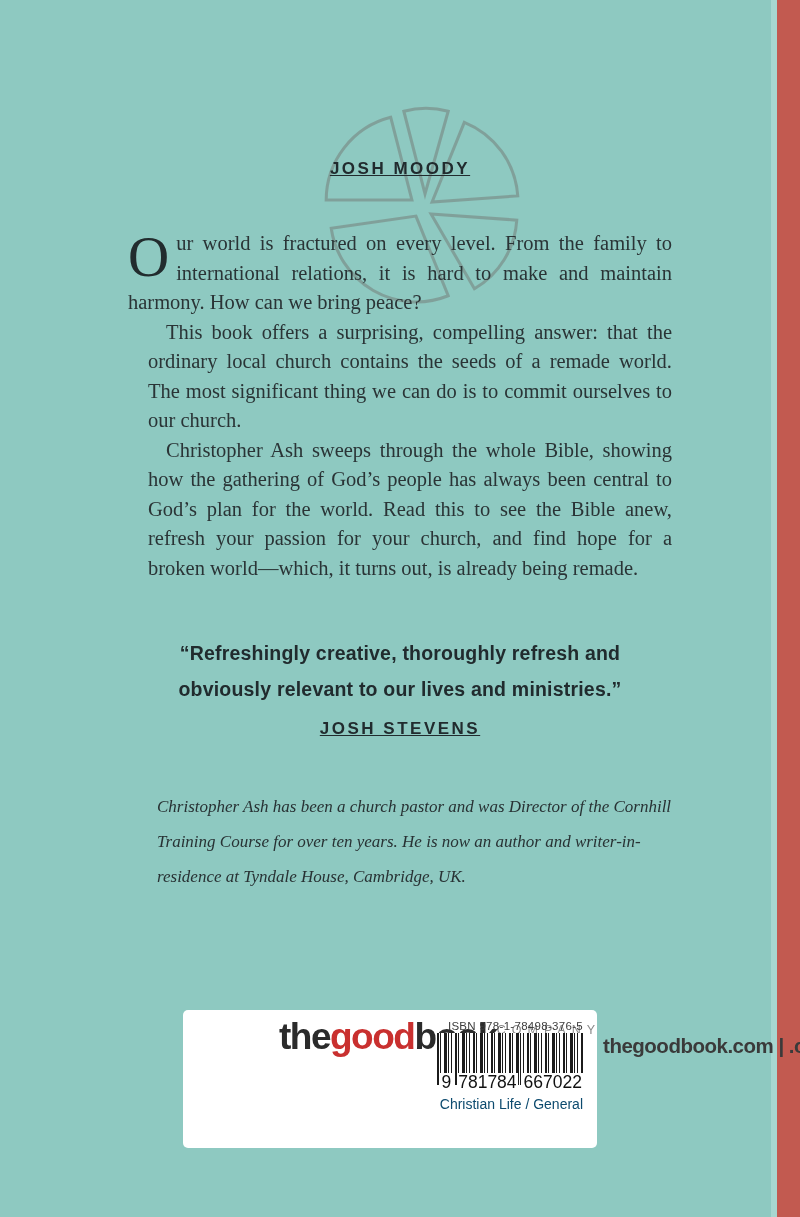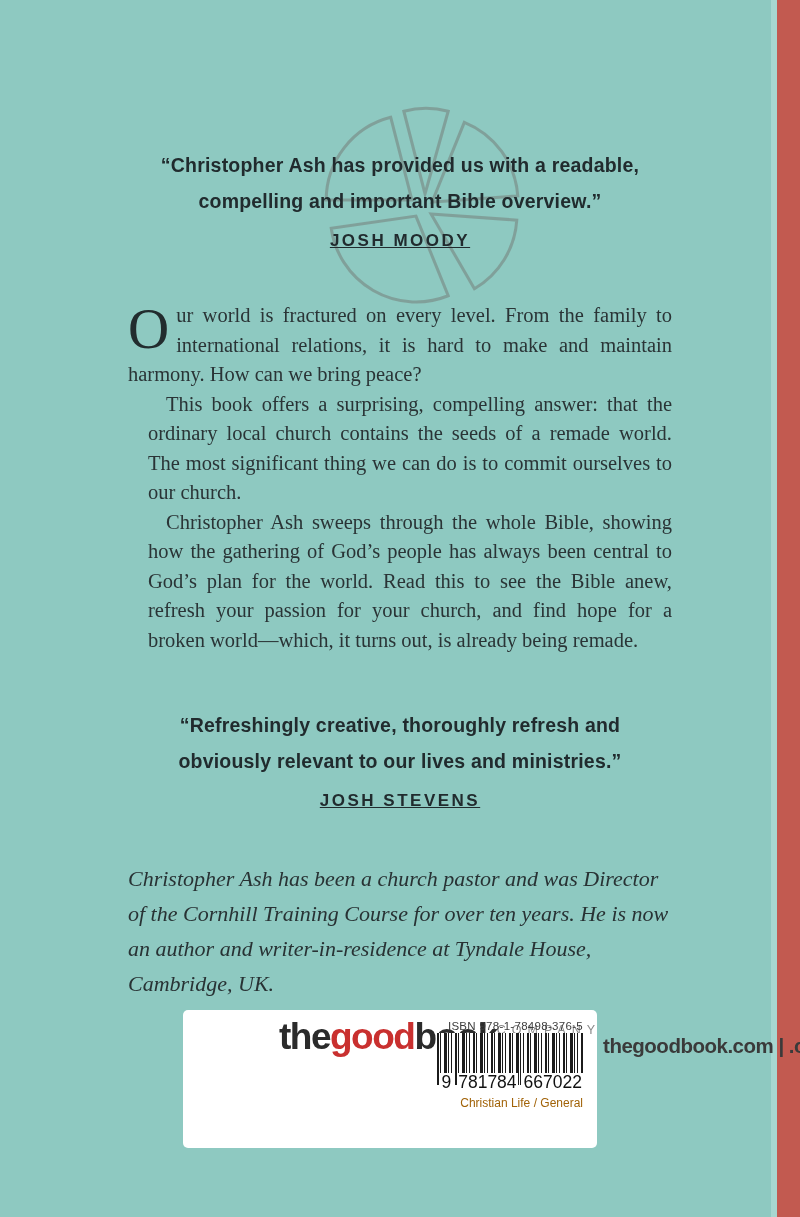--- a/index.html
+++ b/index.html
@@ -48,22 +48,23 @@
     font-size: 57px; line-height: 50px;
     padding: 3px 7px 0 0;
     font-weight: normal; color: #222c2e;
   }
 
   
   .bio {
     margin-top: 50px;
     font-family: "Liberation Serif", serif;
     font-style: italic;
-    font-size: 22px; line-height: 35px; color: #283234;
+    font-size: 17px; line-height: 35px; color: #283234;
     text-align: left;
+    margin-left: 29px;
   }
 
   
   .pubbox {
     position: absolute; left: 183px; top: 1010px;
     width: 414px; height: 138px;
     background: #ffffff; border-radius: 5px;
     box-sizing: border-box;
     display: flex; align-items: stretch;
     padding: 10px 14px 8px 18px;
@@ -95,21 +96,21 @@
       #1b1b1b 7px 10px, #fff 10px 11px,
       #1b1b1b 11px 12px, #fff 12px 14px,
       #1b1b1b 14px 15px, #fff 15px 18px);
   }
   .digits {
     display: flex; align-items: flex-end; gap: 5px;
     margin-top: -12px; position: relative;
     font-size: 17.5px; color: #111;
   }
   .digits span { background: #fff; padding: 0 1px; line-height: 18px; }
-  .category { font-size: 12px; color: #a16207; margin-top: 5px; white-space: nowrap; }
+  .category { font-size: 14px; color: #0c4a6e; margin-top: 5px; white-space: nowrap; }
 </style>
 </head>
 <body>
 
 <div class="page">
 
   <div class="watermark">
     <svg viewBox="0 0 240 210">
       <g fill="none" stroke="#6e6a64" stroke-opacity="0.42" stroke-width="3" stroke-linejoin="miter">
         <path d="M121,93 L100,11 A85 85 0 0 1 144,11 Z"></path>
@@ -117,21 +118,20 @@
         <path d="M127,113 L212,119 A85 85 0 0 1 170,187 Z"></path>
         <path d="M112,115 L144,194 A85 85 0 0 1 28,127 Z"></path>
         <path d="M108,99 L23,99 A85 85 0 0 1 87,17 Z"></path>
       </g>
     </svg>
   </div>
 
   <div class="content">
 
     <div class="endorsement endorsement-top">
-      <div class="quote">“Christopher Ash has provided us with a readable, compelling and important Bible overview.”</div>
       <div class="attribution">JOSH MOODY</div>
     </div>
 
     <div class="blurb">
       <p><span class="dropcap">O</span><span>ur world is fractured on every level. From the family to international relations, it is hard to make and maintain harmony. How can we bring peace?</span></p>
       <p class="indent">This book offers a surprising, compelling answer: that the ordinary local church contains the seeds of a remade world. The most significant thing we can do is to commit ourselves to our church.</p>
       <p class="indent">Christopher Ash sweeps through the whole Bible, showing how the gathering of God’s people has always been central to God’s plan for the world. Read this to see the Bible anew, refresh your passion for your church, and find hope for a broken world—which, it turns out, is already being remade.</p>
     </div>
 
     <div class="endorsement endorsement-bottom">

